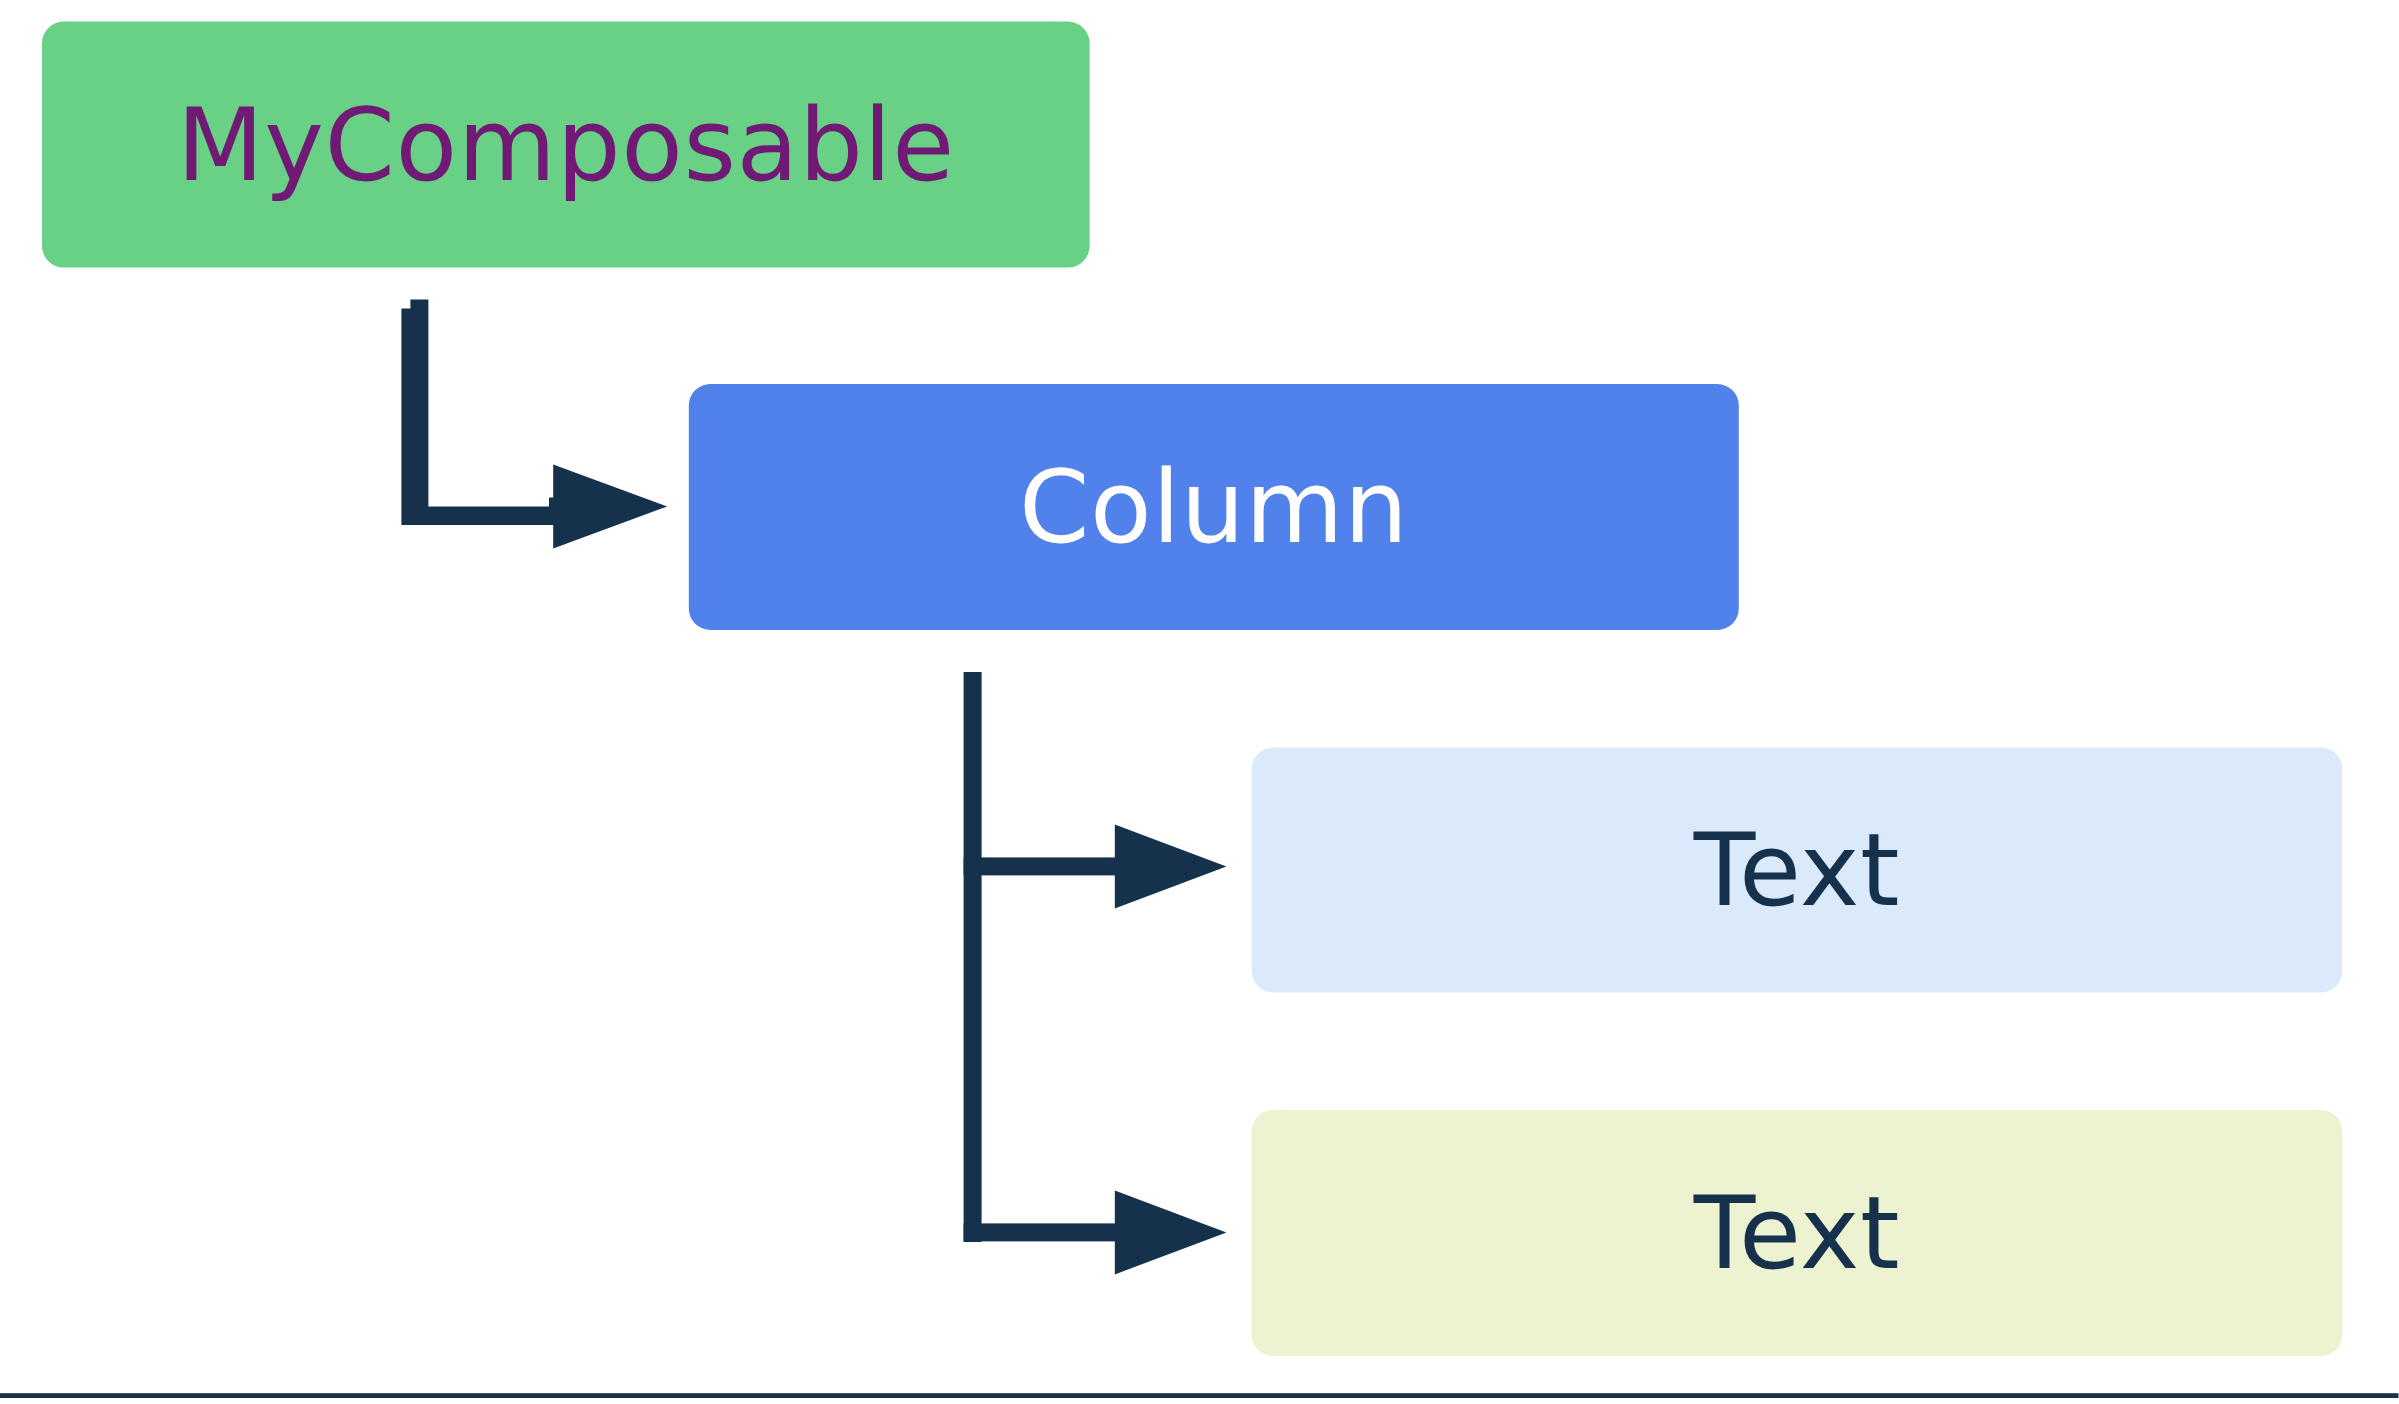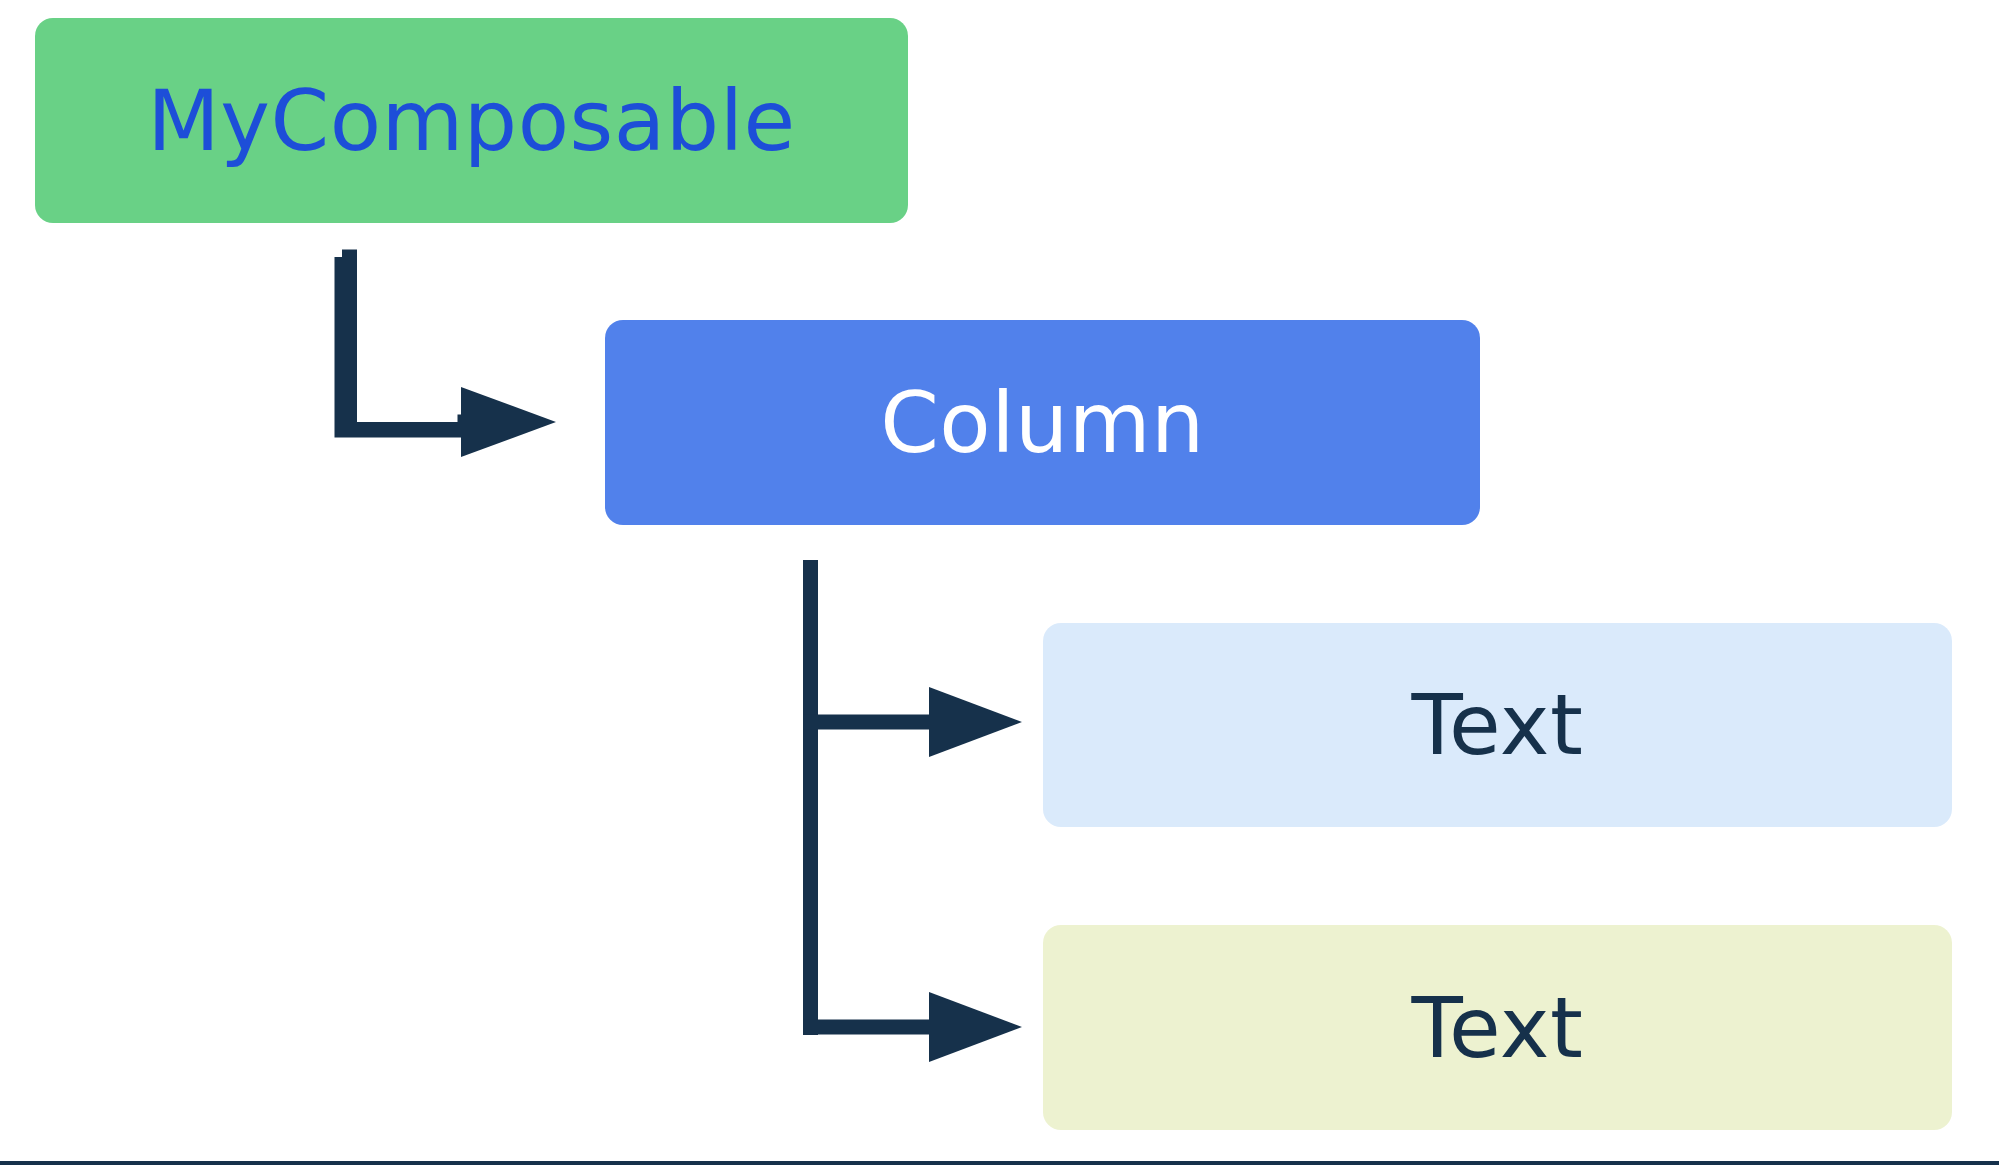--- a/index.html
+++ b/index.html
@@ -35,25 +35,25 @@
     white-space: nowrap;
   }
 
   
   #node-root {
     left: 35px;
     top: 18px;
     width: 873px;
     height: 205px;
     background: #69d186;
-    color: #1d4ed8;
+    color: #701a75;
     font-size: 84px;
   }
   #node-column {
-    left: 605px;
+    left: 574px;
     top: 320px;
     width: 875px;
     height: 205px;
     background: #5181eb;
     color: #ffffff;
     font-size: 84px;
   }
   #node-text-1 {
     left: 1043px;
     top: 623px;

